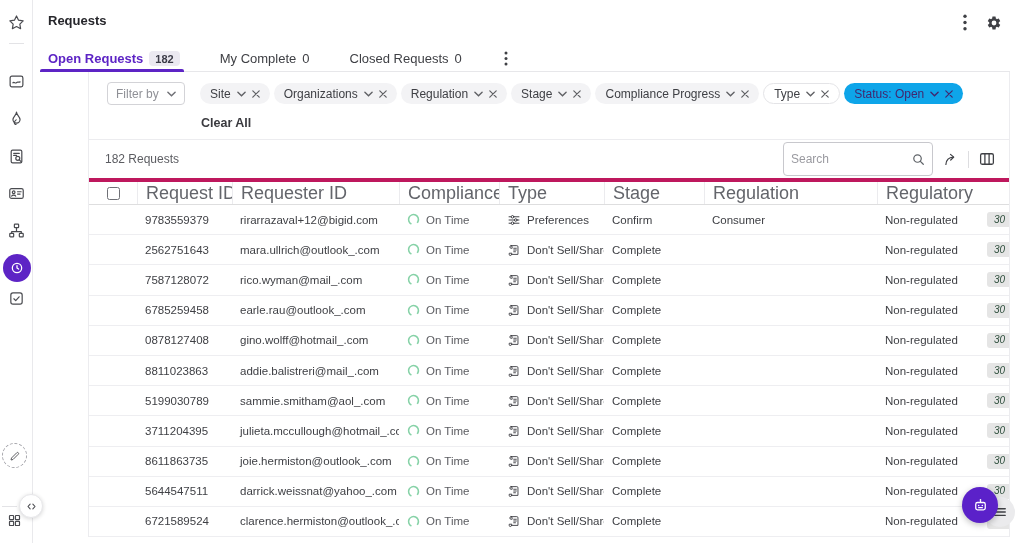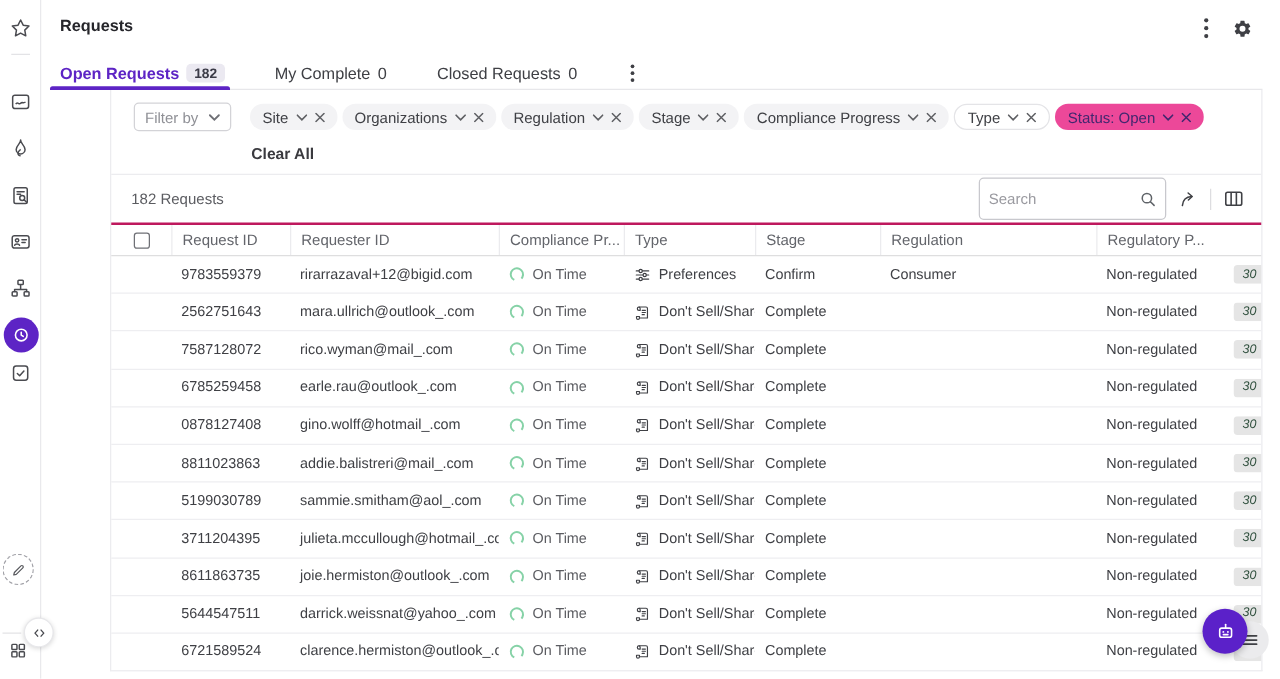--- a/index.html
+++ b/index.html
@@ -35,37 +35,37 @@
   
   .panel { position:absolute; left:40px; right:14px; top:72px; height:465px; border-left:1px solid #ececef; border-right:1px solid #ececef; border-bottom:1px solid #ececef; background:#fff;margin-left:48px; }
 
   
   .filter-area { height:68px; border-bottom:1px solid #ececef; position:relative; }
   .filter-row { position:absolute; top:10px; left:18px; display:flex; align-items:center; gap:15px; }
   .filter-by { width:78px; height:23px; border:1px solid #d3d3d7; border-radius:4px; display:flex; align-items:center; justify-content:space-between; padding:0 8px; font-size:12px; color:#8f9096; background:#fff; cursor:pointer; }
   .chip { height:21px; border-radius:11px; background:#f3f3f5; color:#3f4045; font-size:12px; display:inline-flex; align-items:center; gap:6px; padding:0 10px; cursor:pointer; white-space:nowrap; }
   .chip .chev, .chip .x { color:#5f6064; }
   .chip-white { background:#fff; border:1px solid #e4e4e7; }
-  .chip-purple { background:#ec4899; color:#42276f; }
+  .chip-purple { background:#0ea5e9; color:#42276f; }
   .chip-purple .chev, .chip-purple .x { color:#42276f; }
   .clear-all { position:absolute; top:44px; left:112px; background:none; border:none; font-family:inherit; font-size:12.5px; font-weight:600; color:#3a3a3f; cursor:pointer; }
 
   
   .toolbar { height:38px; position:relative; }
   .toolbar .count { position:absolute; left:16px; top:50%; transform:translateY(-50%); font-size:12px; color:#5b5c61; }
   .toolbar-right { position:absolute; right:13px; top:50%; transform:translateY(-50%); display:flex; align-items:center; gap:9px; }
   .search-box { width:150px; height:23px; border:1px solid #c8c8cd; border-radius:4px; display:flex; align-items:center; padding:16px 7px; gap:5px; background:#fff; }
   .search-box input { flex:1; min-width:0; border:none; outline:none; font-family:inherit; font-size:12px; color:#3f4045; background:transparent; }
   .search-box input::placeholder { color:#9a9aa0; }
   .tool-icon { color:#3f4045; cursor:pointer; }
   .v-divider { width:1px; height:17px; background:#dddde0; }
 
   
   .thead, .trow { display:grid; grid-template-columns:48px 95px 167px 100px 105px 100px 173px 102px 1fr; align-items:center; }
-  .thead { height:27px; border-top:2px solid #be185d; border-bottom:1px solid #dededf; color:#63656b; font-size:12px;text-align:center; }
+  .thead { height:27px; border-top:4px solid #be185d; border-bottom:1px solid #dededf; color:#63656b; font-size:18px;text-align:center; }
   .thead .hcell { height:100%; display:flex; align-items:center; padding-left:8px; border-left:1px solid #ebebee; white-space:nowrap; overflow:hidden; }
   .thead .hcell:first-child { border-left:none; padding-left:18px; }
   .checkbox { width:13px; height:13px; border:1.5px solid #6f7076; border-radius:2.5px; background:#fff; cursor:pointer; }
   .trow { height:30.2px; border-bottom:1px solid #eeeef1; font-size:11.5px; color:#3f4045; cursor:pointer; }
   .trow .cell { padding-left:8px; white-space:nowrap; overflow:hidden; display:flex; align-items:center; gap:6px; }
   .trow .cell.c-comp span { color:#5b5c61; }
   .days-badge { background:#e5e5e5; color:#2f4f3d; font-size:10px; padding:2.5px 7px; border-radius:3px; line-height:1;font-style:italic; }
   .type-ic { color:#3f4045; flex:none; }
 
   

